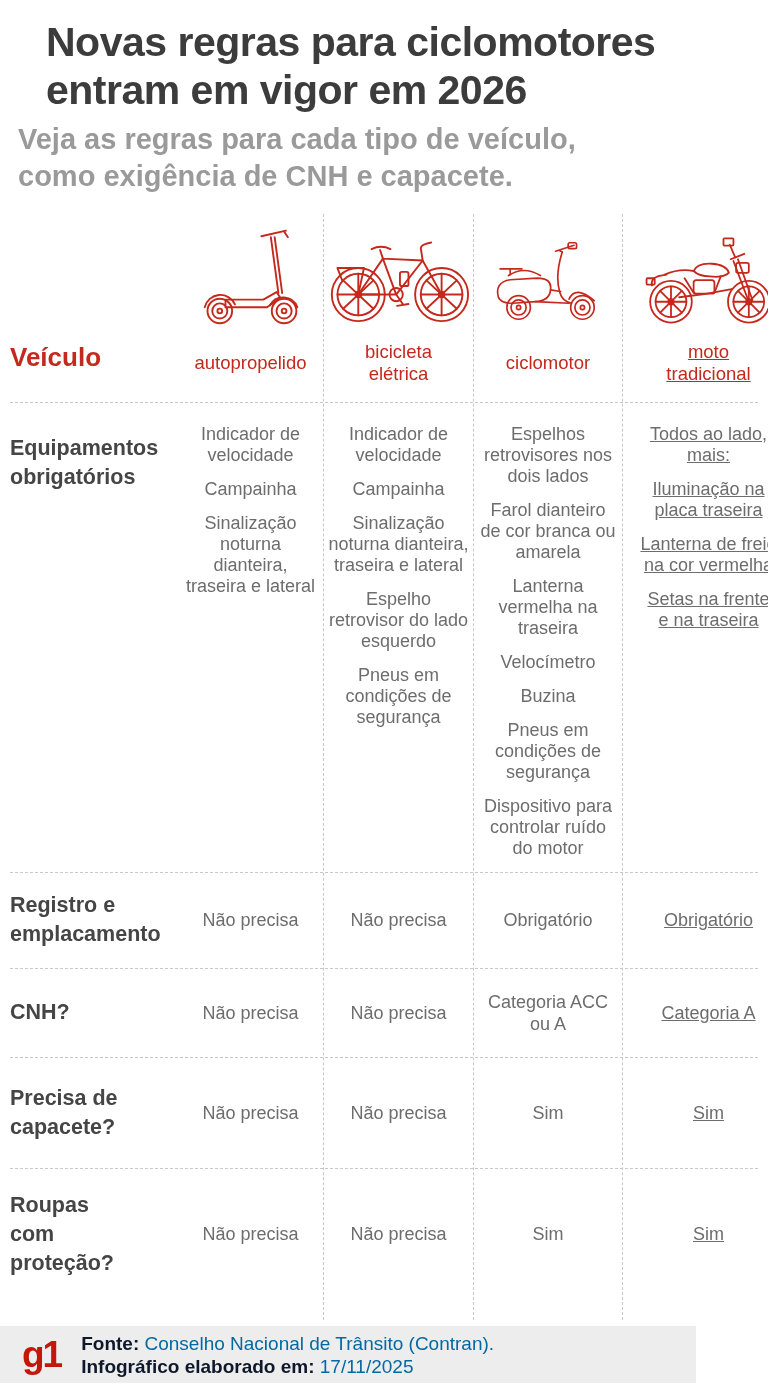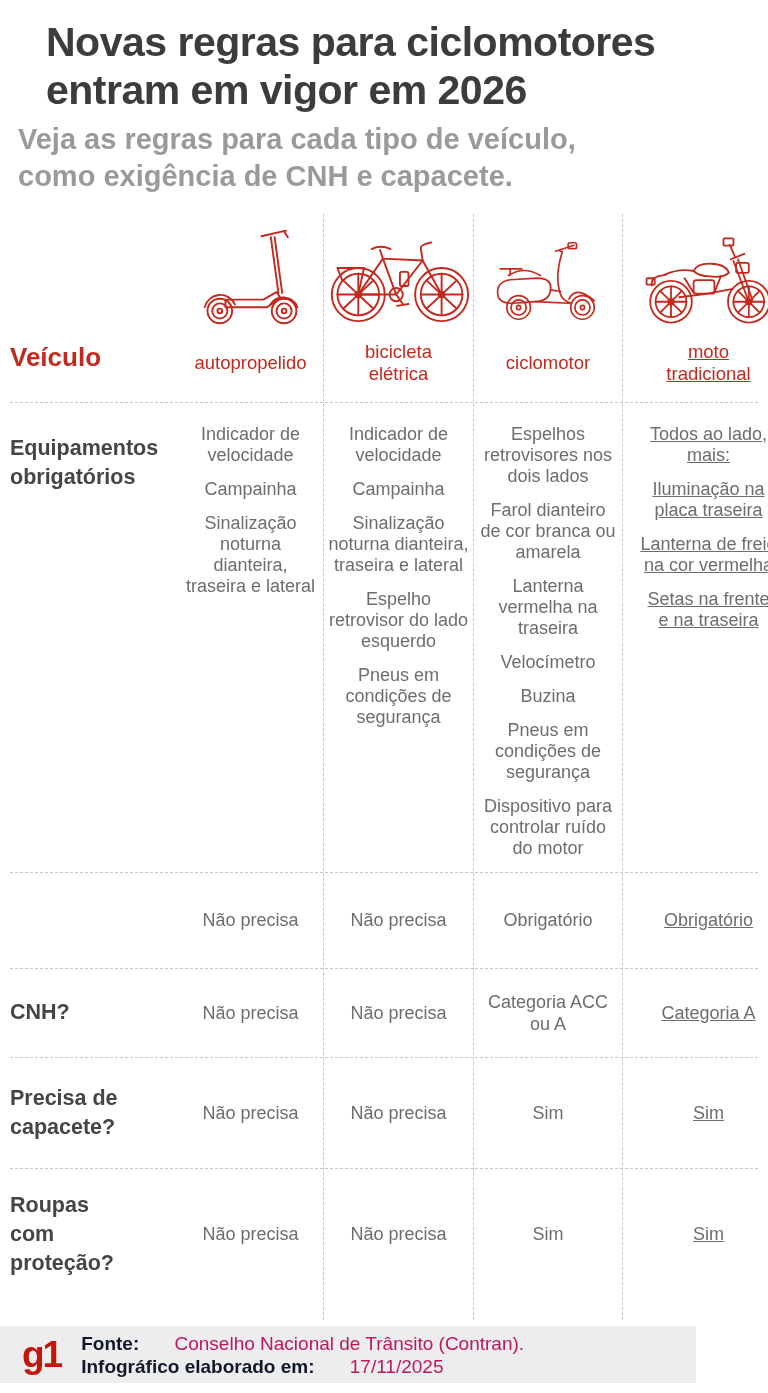--- a/index.html
+++ b/index.html
@@ -63,21 +63,21 @@
   .band-capacete { top:1057px; height:111px; }
   .band-roupas { top:1168px; height:132px; }
 
   
   .footer { position:absolute; left:0; top:1326px; width:696px; height:57px;
     background:#ededed; display:flex; align-items:center; }
   .g1-logo { margin-left:22px; font-size:37px; font-weight:bold;
     color:#c4170c; letter-spacing:-2px; }
   .footer-text { margin-left:20px; font-size:19px; line-height:23px; }
   .footer-text .lbl { font-weight:bold; color:#0f172a; }
-  .footer-text .val { color:#be185d;margin-left:30px; }
+  .footer-text .val { color:#0369a1; }
 
   .veh-icon { stroke:#c5281c; fill:none; stroke-width:2;
     stroke-linecap:round; stroke-linejoin:round; }
 </style>
 </head>
 <body>
 
 <div class="page">
 
   <div class="title pre">Novas regras para ciclomotores
@@ -205,20 +205,22 @@
       <p>Pneus em condições de segurança</p>
       <p>Dispositivo para controlar ruído do motor</p>
     </div>
   <div class="equip-cell c5">
       <p>Todos ao lado, mais:</p>
       <p>Iluminação na placa traseira</p>
       <p>Lanterna de freio na cor vermelha</p>
       <p>Setas na frente e na traseira</p>
     </div>
 
+  <div class="row-label row-label-flex pre band-registro" style="position:absolute;">Registro e
+emplacamento</div>
   <div class="val-cell band-registro c2">Não precisa</div>
   <div class="val-cell band-registro c3">Não precisa</div>
   <div class="val-cell band-registro c4">Obrigatório</div>
   <div class="val-cell band-registro c5">Obrigatório</div>
 
   <div class="row-label row-label-flex pre band-cnh" style="position:absolute;">CNH?</div>
   <div class="val-cell band-cnh c2">Não precisa</div>
   <div class="val-cell band-cnh c3">Não precisa</div>
   <div class="val-cell band-cnh c4">Categoria ACC ou A</div>
   <div class="val-cell band-cnh c5">Categoria A</div>

